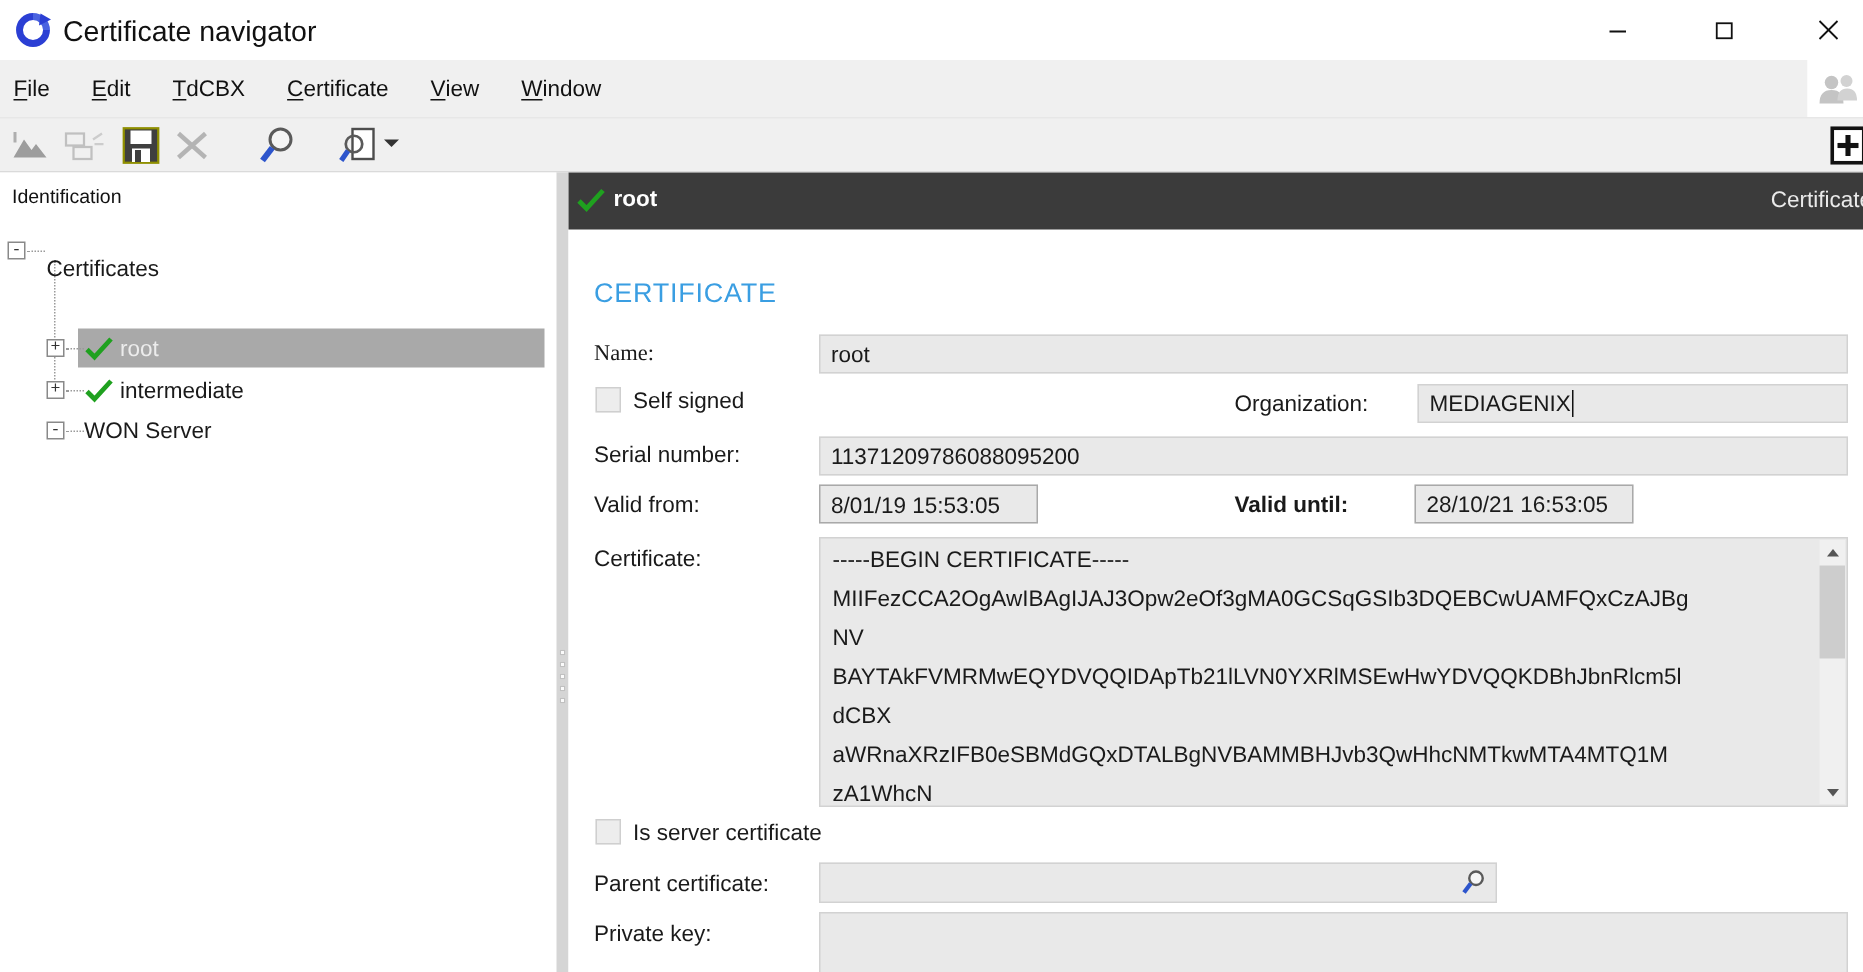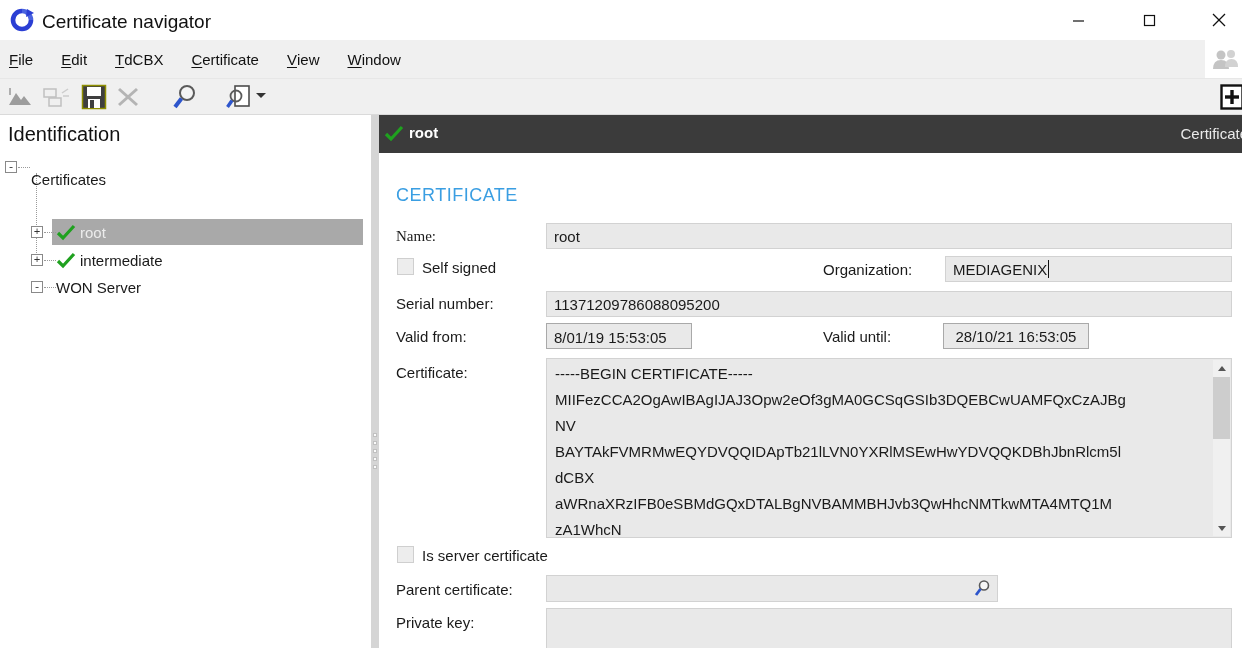--- a/index.html
+++ b/index.html
@@ -23,21 +23,21 @@
   .people-icon { position:absolute; right:2px; top:8px; width:30px; height:24px; }
 
   
   .toolbar { position:absolute; left:0; top:78px; width:1242px; height:37px; background:#f0f0f0; border-top:1px solid #e7e7e7; border-bottom:1px solid #dadada; }
   .tbtn { position:absolute; top:4px; width:30px; height:28px; display:flex; align-items:center; justify-content:center; }
   .tb-caret { position:absolute; top:14px; left:256px; width:0; height:0; border-left:5px solid transparent; border-right:5px solid transparent; border-top:5px solid #333; }
   .tb-add { position:absolute; left:1220px; top:5px; width:30px; height:26px; }
 
   
   .sidebar { position:absolute; left:0; top:115px; width:371px; height:533px; background:#fff; }
-  .sidebar-header { position:absolute; left:8px; top:8px; font-size:20px; color:#111; }
+  .sidebar-header { position:absolute; left:8px; top:8px; font-size:13px; color:#111; }
   .tree { position:absolute; left:0; top:38px; width:371px; }
   .tree-vline { position:absolute; left:36px; top:20px; height:80px; border-left:1px dotted #9a9a9a; }
   .tree-hstub { position:absolute; width:12px; border-top:1px dotted #9a9a9a; }
   .expand-box { position:absolute; width:12px; height:12px; border:1px solid #898989; background:#fff; font-size:11px; line-height:10px; text-align:center; color:#333; font-family:"Liberation Mono", monospace; }
   .tree-row { position:absolute; height:26px; display:flex; align-items:center; }
   .tree-label { white-space:nowrap; }
   .sel-bar { position:absolute; left:52px; top:66px; width:311px; height:26px; background:#a9a9a9; }
   .check-svg { width:20px; height:17px; }
 
   
@@ -260,22 +260,22 @@
 
     <span class="flabel" style="left:17px; top:180px;">Serial number:</span>
     <div class="field" style="left:167px; top:176px; width:686px; height:26px;text-align:right;">
       <span>11371209786088095200</span>
     </div>
 
     <span class="flabel" style="left:17px; top:213px;">Valid from:</span>
     <div class="field datefield" style="left:167px; top:208px; width:146px; height:26px;align-items:flex-end;">
       <span>8/01/19 15:53:05</span>
     </div>
-    <span class="flabel" style="left:444px; top:213px;">Valid until:</span>
-    <div class="field datefield" style="left:564px; top:208px; width:146px; height:26px;justify-content:center;">
+    <span class="flabel" style="left:444px; top:213px;font-weight:bold;">Valid until:</span>
+    <div class="field datefield" style="left:564px; top:208px; width:146px; height:26px;">
       <span>28/10/21 16:53:05</span>
     </div>
 
     <span class="flabel" style="left:17px; top:249px;">Certificate:</span>
     <div class="cert-area">
       <div class="cert-text">-----BEGIN CERTIFICATE-----
 MIIFezCCA2OgAwIBAgIJAJ3Opw2eOf3gMA0GCSqGSIb3DQEBCwUAMFQxCzAJBg
 NV
 BAYTAkFVMRMwEQYDVQQIDApTb21lLVN0YXRlMSEwHwYDVQQKDBhJbnRlcm5l
 dCBX

